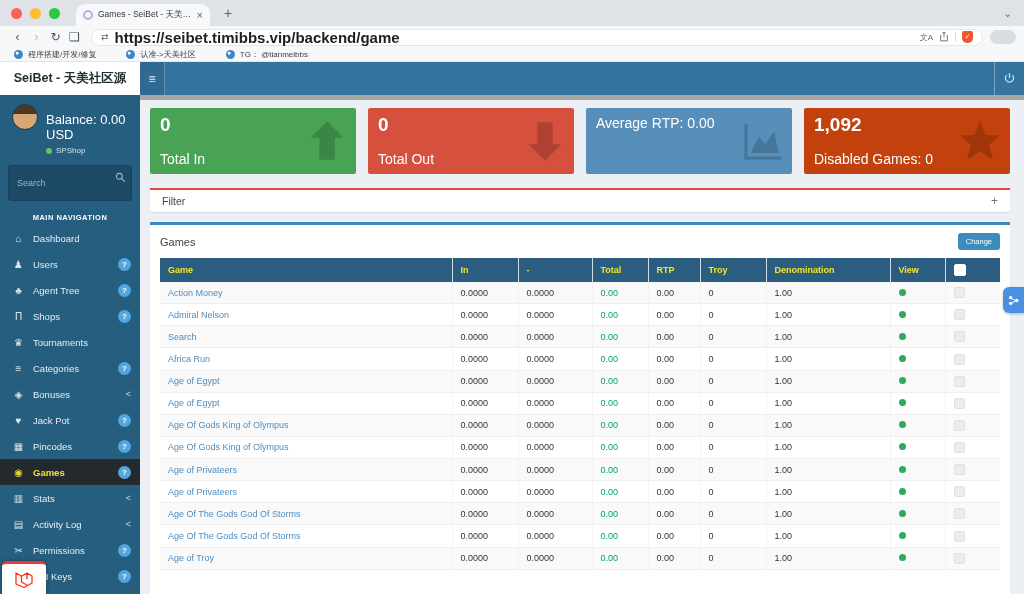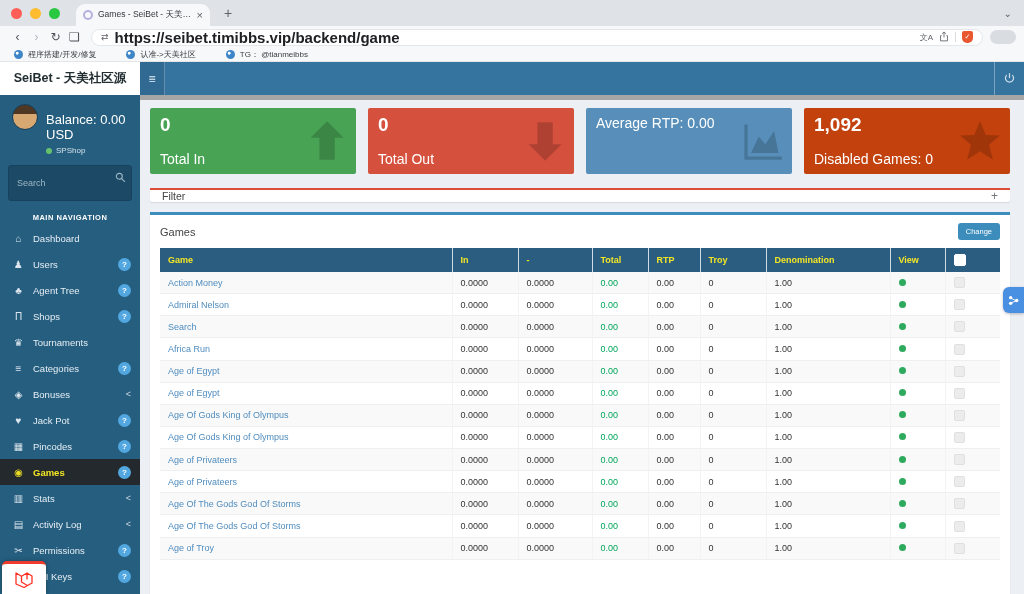--- a/index.html
+++ b/index.html
@@ -68,21 +68,21 @@
   .main { position:absolute; top:100px; left:140px; right:0; bottom:0; overflow:hidden; z-index:10; }
   .cards { display:flex; gap:12px; margin:8px 14px 0 10px; }
   .card { flex:1; height:66px; border-radius:2px; color:#fff; position:relative; padding:7px 10px; display:flex; flex-direction:column; justify-content:space-between; }
   .card-value { font-size:19px; font-weight:bold; line-height:1.1; }
   .card-value sup { font-size:10px; }
   .card-label { font-size:14px; }
   .card-icon { position:absolute; right:8px; top:11px; }
   .card-icon svg { width:44px; height:44px; }
   .ic-fill { fill:rgba(0,0,0,0.18); }
 
-  .filter-panel { margin:14px 14px 0 10px; background:#fff; border-top:2px solid var(--filter-top,#dd4b39); height:14px; display:flex; align-items:center; justify-content:space-between; padding:0 12px; box-shadow:0 1px 1px rgba(0,0,0,0.1); border-radius:0 0 2px 2px; }
+  .filter-panel { margin:14px 14px 0 10px; background:#fff; border-top:2px solid var(--filter-top,#dd4b39); height:24px; display:flex; align-items:center; justify-content:space-between; padding:0 12px; box-shadow:0 1px 1px rgba(0,0,0,0.1); border-radius:0 0 2px 2px; }
   .filter-title { font-size:10.5px; color:#444; }
   .filter-plus { font-size:12px; color:#72777b; cursor:pointer; }
 
   .games-panel { margin:10px 14px 0 10px; background:#fff; border-top:3px solid var(--games-top,#3c8dbc); box-shadow:0 1px 1px rgba(0,0,0,0.1); height:520px; }
   .panel-head { height:33px; display:flex; align-items:center; justify-content:space-between; padding:0 10px; }
   .panel-title { font-size:11px; color:#444; }
   .change-btn { background:var(--btn,#3c8dbc); color:#fff; font-size:7.5px; padding:4px 8px; border:none; border-radius:3px; cursor:pointer; font-family:inherit; }
 
   table { width:calc(100% - 20px); margin:0 10px; border-collapse:collapse; table-layout:fixed; }
   th { background:var(--table-header,#2b5d81); color:var(--th-text,#f5e625); font-size:9px; font-weight:bold; text-align:left; padding:6px 8px; border-right:1px solid #cfdce6; white-space:nowrap; overflow:hidden; }

